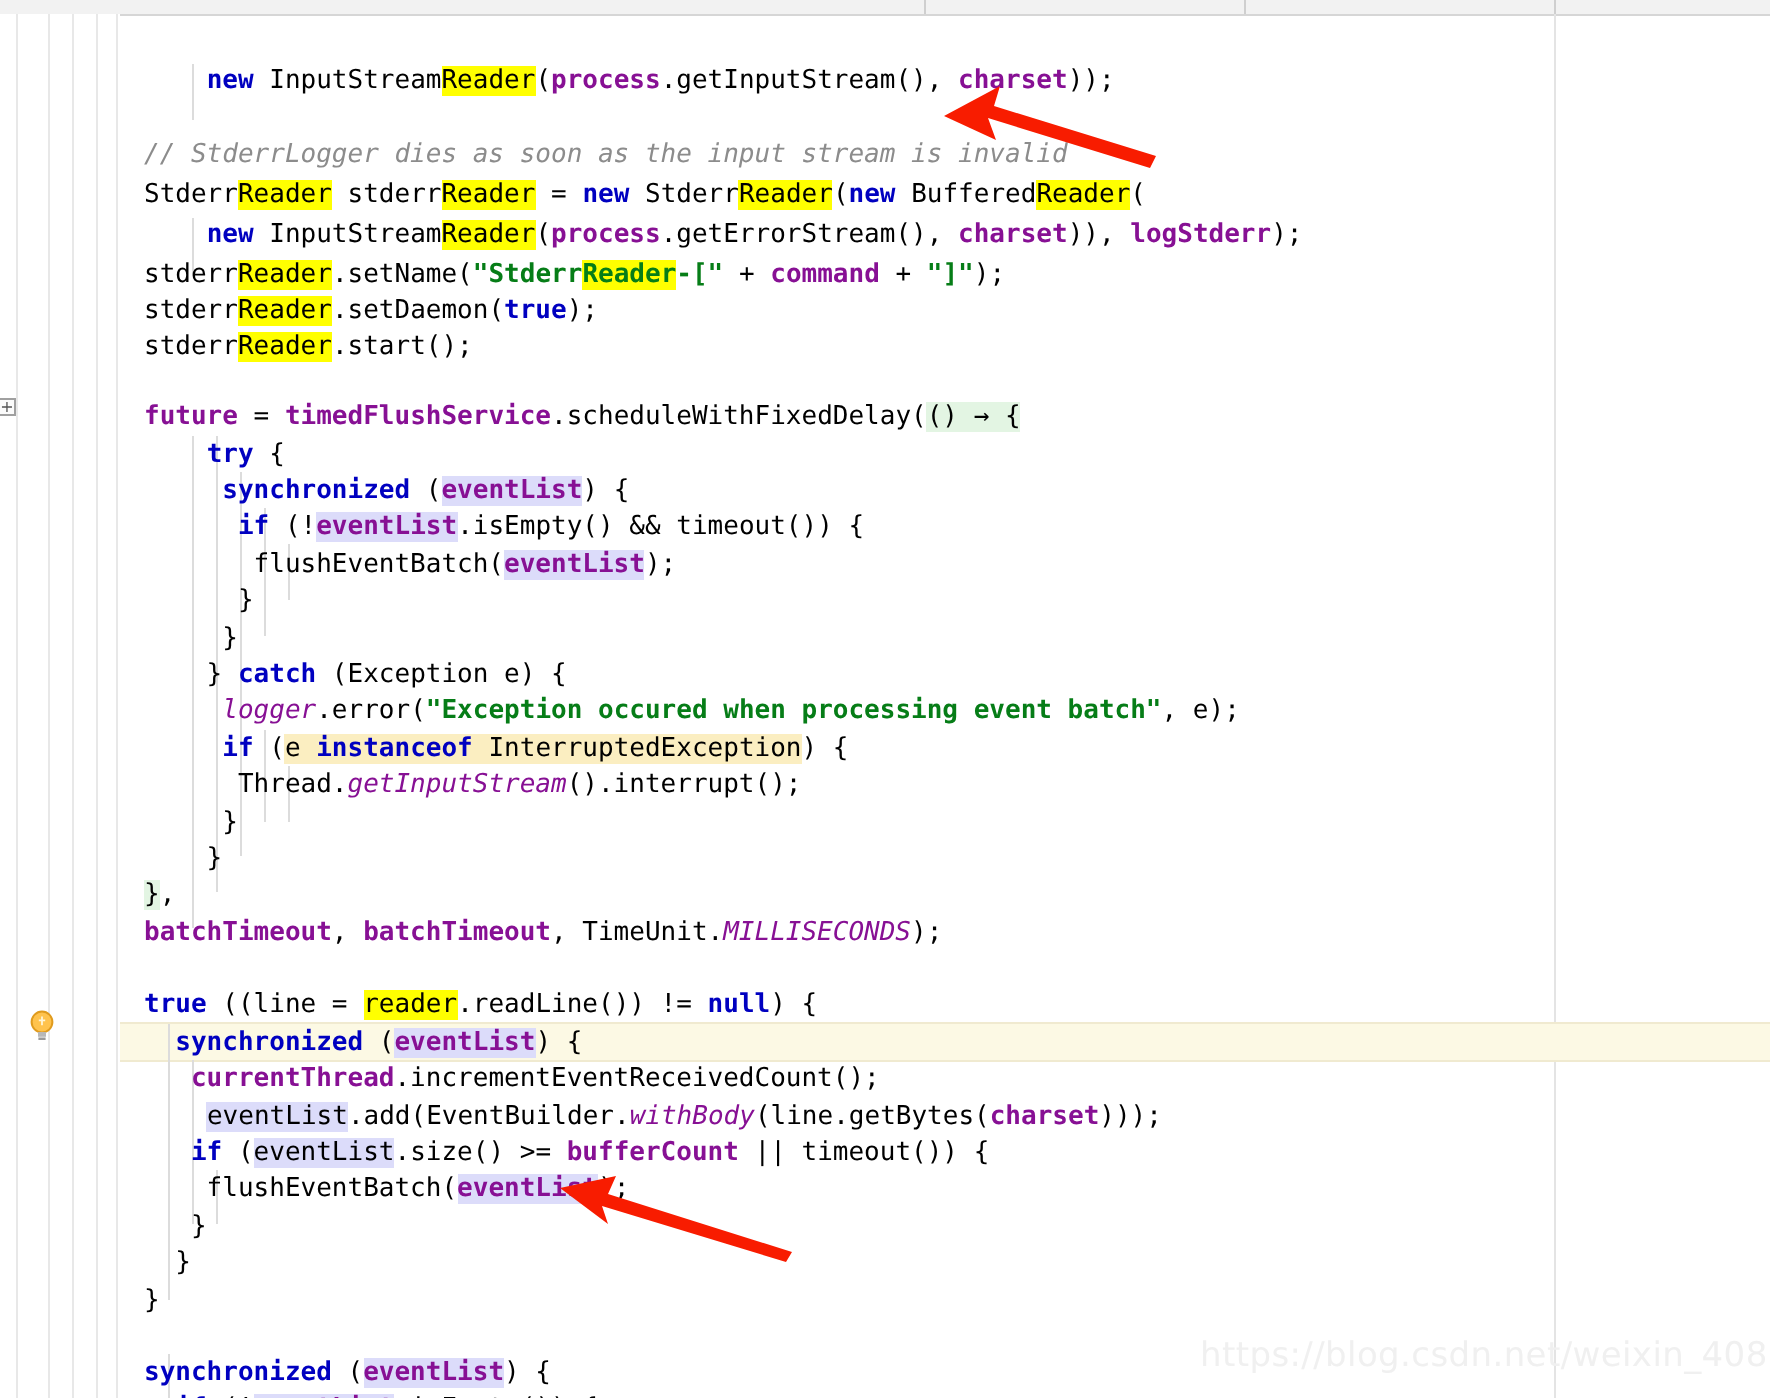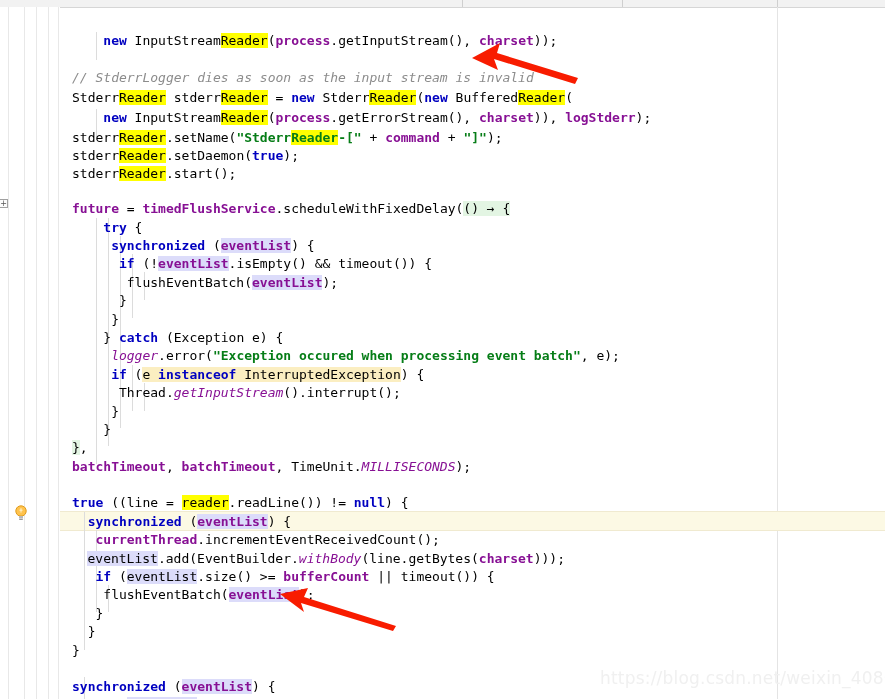--- a/index.html
+++ b/index.html
@@ -238,21 +238,21 @@
     <div class="line" style="top:431px; left:12px;"><span class="hl-green pln">}</span><span class="pln">,</span></div>
 
     <div class="line" style="top:450px; left:12px;"><span class="fld">batchTimeout</span><span class="pln">, </span><span class="fld">batchTimeout</span><span class="pln">, TimeUnit.</span><span class="stat">MILLISECONDS</span><span class="pln">);</span></div>
 
     <div class="line" style="top:486px; left:12px;"><span class="kw">true</span><span class="pln"> ((line = </span><span class="hl-yellow">reader</span><span class="pln">.readLine()) != </span><span class="kw">null</span><span class="pln">) {</span></div>
 
     <div class="line" style="top:505px; left:12px;"><span class="pln">  </span><span class="kw">synchronized</span><span class="pln"> (</span><span class="hl-lav fld">eventList</span><span class="pln">) {</span></div>
 
     <div class="line" style="top:523px; left:12px;"><span class="pln">   </span><span class="fld">currentThread</span><span class="pln">.incrementEventReceivedCount();</span></div>
 
-    <div class="line" style="top:542px; left:4px;"><span class="pln">   </span><span class="hl-lav pln">eventList</span><span class="pln">.add(EventBuilder.</span><span class="stat">withBody</span><span class="pln">(line.getBytes(</span><span class="fld">charset</span><span class="pln">)));</span></div>
+    <div class="line" style="top:542px; left:20px;"><span class="pln">   </span><span class="hl-lav pln">eventList</span><span class="pln">.add(EventBuilder.</span><span class="stat">withBody</span><span class="pln">(line.getBytes(</span><span class="fld">charset</span><span class="pln">)));</span></div>
 
     <div class="line" style="top:560px; left:12px;"><span class="pln">   </span><span class="kw">if</span><span class="pln"> (</span><span class="hl-lav pln">eventList</span><span class="pln">.size() &gt;= </span><span class="fld">bufferCount</span><span class="pln"> || timeout()) {</span></div>
 
     <div class="line" style="top:578px; left:12px;"><span class="pln">    flushEventBatch(</span><span class="hl-lav fld">eventList</span><span class="pln">);</span></div>
 
     <div class="line" style="top:597px; left:12px;"><span class="pln">   }</span></div>
 
     <div class="line" style="top:615px; left:12px;"><span class="pln">  }</span></div>
 
     <div class="line" style="top:634px; left:12px;"><span class="pln">}</span></div>

